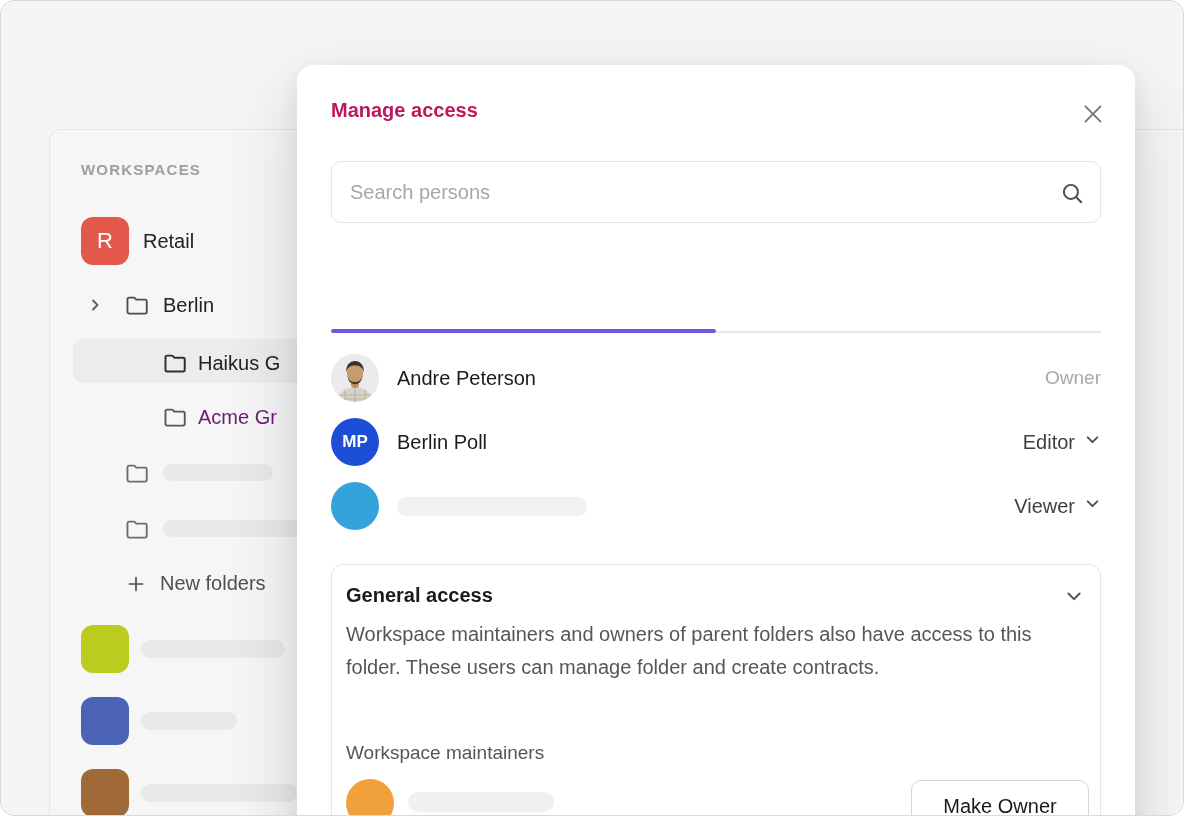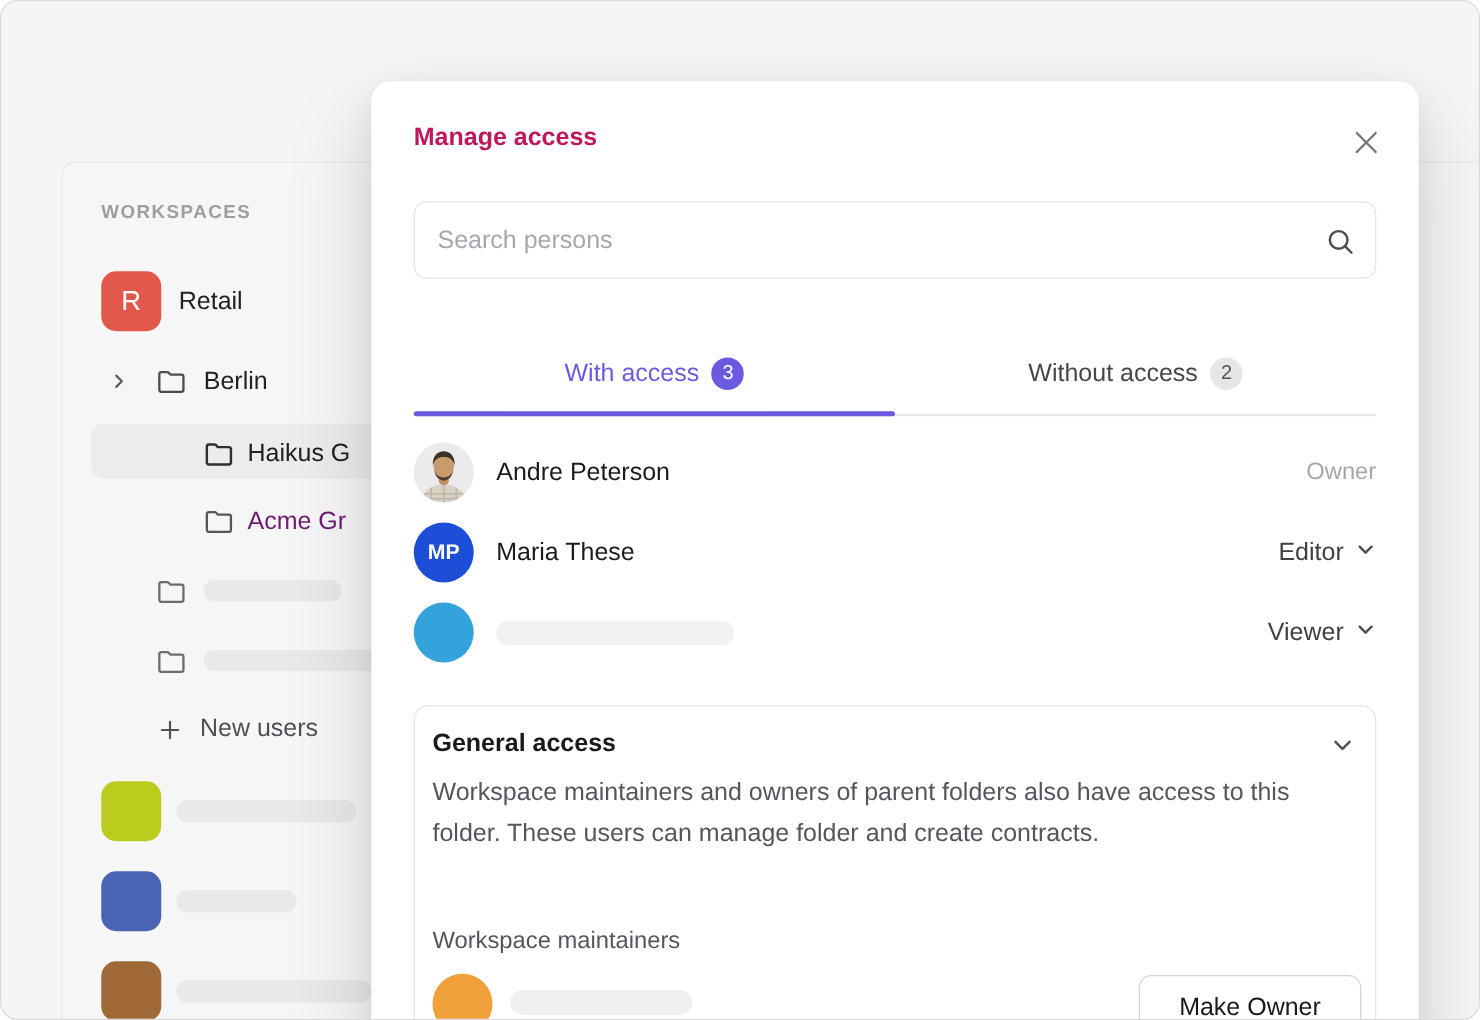--- a/index.html
+++ b/index.html
@@ -131,21 +131,21 @@
         <path d="M3.2 18.3V6.8c0-.9.7-1.6 1.6-1.6h4.1c.5 0 .9.2 1.2.5l1.2 1.4h8.1c.9 0 1.6.7 1.6 1.6v9.6c0 .9-.7 1.6-1.6 1.6H4.8c-.9 0-1.6-.7-1.6-1.6z"></path>
       </svg>
   </span>
   <div class="abs ph-bar" style="left:162px; top:519px; width:148px; height:17px;"></div>
 
   <span class="abs icon" style="left:125px; top:573px; color:#4f4f56;">
     <svg width="20" height="20" viewBox="0 0 20 20" fill="none" stroke="currentColor" stroke-width="1.7" stroke-linecap="round">
         <path d="M10 3.5v13M3.5 10h13"></path>
       </svg>
   </span>
-  <div class="abs new-folder-label" style="left:159px; top:571px;">New users</div>
+  <div class="abs new-folder-label" style="left:159px; top:571px;">New folders</div>
 
   <div class="abs ws-square" style="left: 80px; top: 624px; background-color: rgb(188, 204, 30);"></div>
   <div class="abs ph-bar" style="left:140px; top:639px; width:144px; height:18px;"></div>
 
   <div class="abs ws-square" style="left: 80px; top: 696px; background-color: rgb(74, 99, 180);"></div>
   <div class="abs ph-bar" style="left:140px; top:711px; width:96px; height:18px;"></div>
 
   <div class="abs ws-square" style="left: 80px; top: 768px; background-color: rgb(160, 106, 56);"></div>
   <div class="abs ph-bar" style="left:140px; top:783px; width:156px; height:18px;"></div>
 
@@ -160,30 +160,20 @@
     </button>
 
     <input class="m-abs search-box" type="text" placeholder="Search persons" style="">
     <span class="m-abs icon search-icon">
       <svg width="26" height="26" viewBox="0 0 24 24" fill="none" stroke="currentColor" stroke-width="1.8" stroke-linecap="round">
           <circle cx="11" cy="11" r="6.5"></circle>
           <path d="M16.2 16.2l4.3 4.3"></path>
         </svg>
     </span>
 
-    <div class="m-abs tabs">
-      <button class="tab active">
-        <span class="tab-label">With access</span>
-        <span class="badge purple">3</span>
-      </button>
-      <button class="tab inactive">
-        <span class="tab-label">Without access</span>
-        <span class="badge gray">2</span>
-      </button>
-    </div>
     <div class="m-abs tab-baseline"></div>
     <div class="m-abs tab-indicator"></div>
 
     <div class="m-abs members">
 
       <div class="member-row">
         <span class="avatar" style="background:#ebebed; overflow:hidden;">
           <svg width="48" height="48" viewBox="0 0 48 48">
             <defs>
                 <clipPath id="avc">
@@ -204,21 +194,21 @@
         <span class="member-name">Andre Peterson</span>
         <span class="row-right">
           <span class="role-static">Owner</span>
         </span>
       </div>
 
       <div class="member-row">
         <span class="avatar" style="background-color: #1d4ed8;">
           <span class="avatar-initials">MP</span>
         </span>
-        <span class="member-name">Maria These</span>
+        <span class="member-name">Berlin Poll</span>
         <span class="row-right">
           <button class="role-dd">
             <span class="role-dd-label">Editor</span>
             <span class="icon">
               <svg width="17" height="17" viewBox="0 0 16 16" fill="none" stroke="currentColor" stroke-width="1.8" stroke-linecap="round" stroke-linejoin="round">
                   <path d="M3.5 6L8 10.5 12.5 6"></path>
                 </svg>
             </span>
           </button>
         </span>

